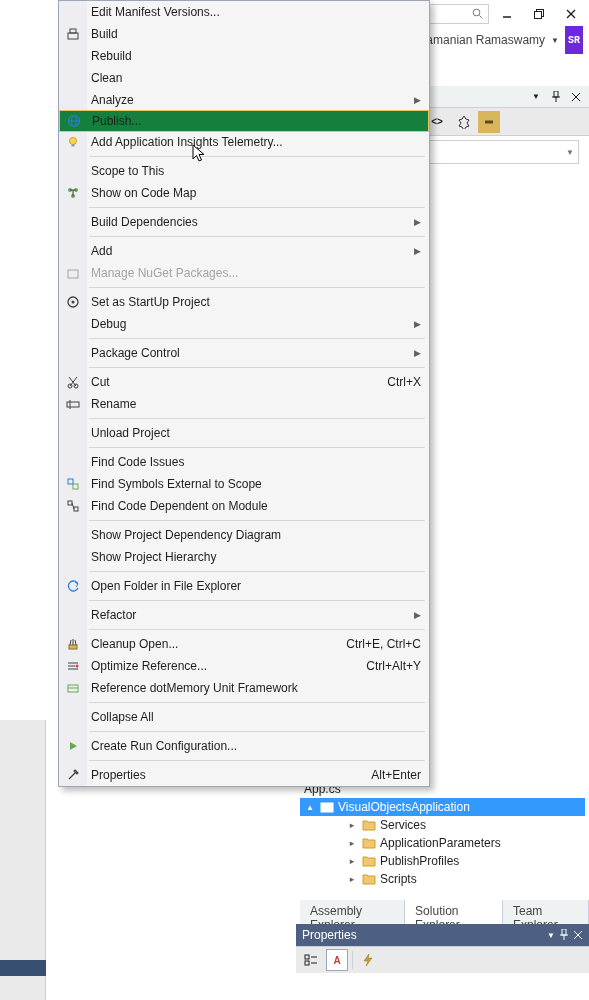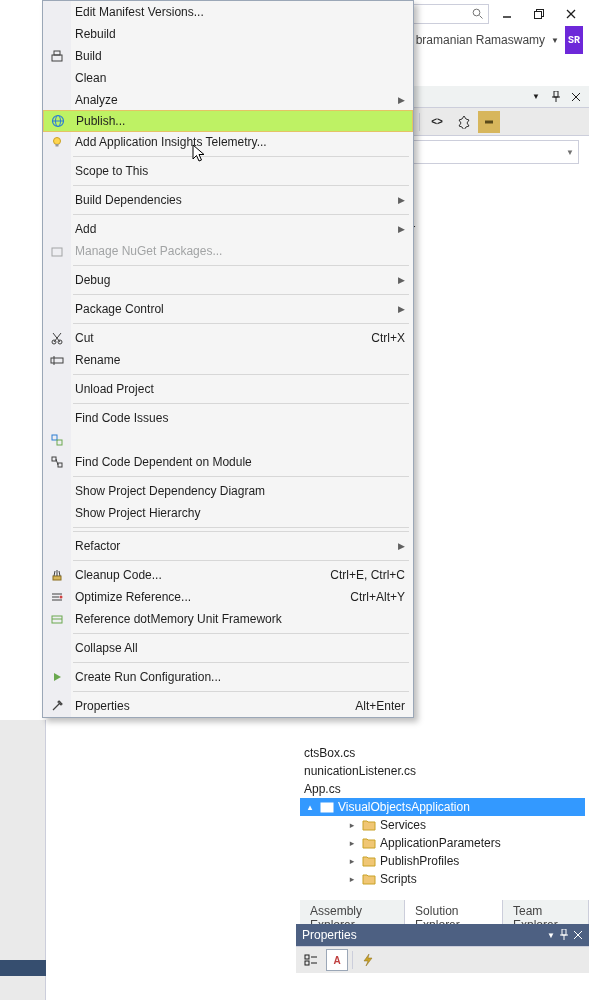--- a/index.html
+++ b/index.html
@@ -40,26 +40,26 @@
   .panel-tab.active { background:#fff; }
 
   
   .props-head { position:absolute; left:296px; right:0; top:924px; height:22px; background:#4d6082; color:#fff; display:flex; align-items:center; padding:0 6px; gap:4px; }
   .props-head .spacer { flex:1; }
   .props-body { position:absolute; left:296px; right:0; top:946px; height:54px; background:#fff; border-top:1px solid #cccedb; }
   .props-toolbar { height:26px; background:#eaeaea; display:flex; align-items:center; padding:0 4px; gap:4px; }
   .props-toolbar .tbtn { width:22px; height:22px; display:flex; align-items:center; justify-content:center; }
 
   
-  .ctx { position:absolute; left:42px; top:0; width:372px; background:#f5f5f5; border:1px solid #9ba7b7; box-shadow:4px 4px 6px rgba(0,0,0,.25); }
+  .ctx { position:absolute; left:58px; top:0; width:372px; background:#f5f5f5; border:1px solid #9ba7b7; box-shadow:4px 4px 6px rgba(0,0,0,.25); }
   .ctx .iconcol { position:absolute; left:0; top:0; bottom:0; width:28px; background:#eeeef2; }
   .ctx .items { position:relative; }
   .ctx .item { height:22px; display:flex; align-items:center; padding-left:32px; padding-right:8px; color:#1e1e1e; position:relative; }
   .ctx .item.disabled { color:#a2a4a5; }
-  .ctx .item.hover { background:#bef264; border:1px solid #e5c365; height:22px; margin:-1px 0; }
+  .ctx .item.hover { background:#15803d; border:1px solid #e5c365; height:22px; margin:-1px 0; }
   .ctx .item .sc { margin-left:auto; color:#1e1e1e; padding-left:20px; }
   .ctx .item .sub { position:absolute; right:8px; font-size:9px; color:#606060; }
   .ctx .sep { height:1px; margin:3px 4px 3px 30px; background:#d7d7d7; }
   .ctx .icn { position:absolute; left:5px; width:18px; height:18px; display:flex; align-items:center; justify-content:center; color:#414141; }
 
   
   .cursor { position:absolute; left:192px; top:144px; width:16px; height:16px; pointer-events:none; }
 
   
   .left-strip { position:absolute; left:0; top:720px; width:46px; bottom:0; background:#eaeaea; border-right:1px solid #cccedb; }
@@ -330,30 +330,30 @@
 <div class="left-strip"></div>
 <div class="left-dark"></div>
 
 <div class="ctx">
   <div class="iconcol"></div>
   <div class="items" id="ctx-items">
       <div class="item">
         <span>Edit Manifest Versions...</span>
       </div>
       <div class="item">
-        <span>Rebuild</span>
-      </div>
-      <div class="item">
         <span class="icn">
           <svg width="14" height="14">
             <rect x="2" y="6" width="10" height="6" fill="none" stroke="#414141"></rect>
             <rect x="4" y="2" width="6" height="4" fill="none" stroke="#414141"></rect>
           </svg>
         </span>
         <span>Build</span>
+      </div>
+      <div class="item">
+        <span>Rebuild</span>
       </div>
       <div class="item">
         <span>Clean</span>
       </div>
       <div class="item">
         <span>Analyze</span>
         <span class="sub">▶</span>
       </div>
       <div class="item hover">
         <span class="icn">
@@ -371,39 +371,60 @@
             <circle cx="7" cy="6" r="3.5" fill="#ffd54f" stroke="#c9a227"></circle>
             <rect x="5.5" y="9" width="3" height="2.5" fill="#999"></rect>
           </svg>
         </span>
         <span>Add Application Insights Telemetry...</span>
       </div>
       <div class="sep"></div>
       <div class="item">
         <span>Scope to This</span>
       </div>
+      <div class="item">
+        <span class="icn">
+          <svg width="14" height="14">
+            <circle cx="4" cy="4" r="2" fill="#6aa84f"></circle>
+            <circle cx="10" cy="4" r="2" fill="#6aa84f"></circle>
+            <circle cx="7" cy="10" r="2" fill="#6aa84f"></circle>
+            <line x1="4" y1="4" x2="10" y2="4" stroke="#414141"></line>
+            <line x1="7" y1="4" x2="7" y2="10" stroke="#414141"></line>
+          </svg>
+        </span>
+        <span>Show on Code Map</span>
+      </div>
       <div class="sep"></div>
       <div class="item">
         <span>Build Dependencies</span>
         <span class="sub">▶</span>
       </div>
       <div class="sep"></div>
       <div class="item">
         <span>Add</span>
         <span class="sub">▶</span>
       </div>
       <div class="item disabled">
         <span class="icn">
           <svg width="14" height="14">
             <rect x="2" y="4" width="10" height="8" fill="none" stroke="#a2a4a5"></rect>
           </svg>
         </span>
         <span>Manage NuGet Packages...</span>
       </div>
       <div class="sep"></div>
+      <div class="item">
+        <span class="icn">
+          <svg width="14" height="14">
+            <circle cx="7" cy="7" r="5" fill="none" stroke="#414141" stroke-width="1.3"></circle>
+            <circle cx="7" cy="7" r="1.5" fill="#414141"></circle>
+          </svg>
+        </span>
+        <span>Set as StartUp Project</span>
+      </div>
       <div class="item">
         <span>Debug</span>
         <span class="sub">▶</span>
       </div>
       <div class="sep"></div>
       <div class="item">
         <span>Package Control</span>
         <span class="sub">▶</span>
       </div>
       <div class="sep"></div>
@@ -436,55 +457,65 @@
       <div class="item">
         <span>Find Code Issues</span>
       </div>
       <div class="item">
         <span class="icn">
           <svg width="14" height="14">
             <rect x="2" y="2" width="5" height="5" fill="none" stroke="#2d7dd2"></rect>
             <rect x="7" y="7" width="5" height="5" fill="none" stroke="#6aa84f"></rect>
           </svg>
         </span>
+        <span>Find Symbols External to Scope</span>
       </div>
       <div class="item">
         <span class="icn">
           <svg width="14" height="14">
             <rect x="2" y="2" width="4" height="4" fill="none" stroke="#414141"></rect>
             <rect x="8" y="8" width="4" height="4" fill="none" stroke="#414141"></rect>
             <line x1="6" y1="4" x2="8" y2="10" stroke="#414141"></line>
           </svg>
         </span>
         <span>Find Code Dependent on Module</span>
       </div>
       <div class="sep"></div>
       <div class="item">
         <span>Show Project Dependency Diagram</span>
       </div>
       <div class="item">
         <span>Show Project Hierarchy</span>
       </div>
       <div class="sep"></div>
+      <div class="item">
+        <span class="icn">
+          <svg width="14" height="14">
+            <path d="M12 5a5 5 0 1 0 0 4" fill="none" stroke="#2d7dd2" stroke-width="1.3"></path>
+            <polyline points="9,3 12,5 10,8" fill="none" stroke="#2d7dd2"></polyline>
+          </svg>
+        </span>
+        <span>Open Folder in File Explorer</span>
+      </div>
       <div class="sep"></div>
       <div class="item">
         <span>Refactor</span>
         <span class="sub">▶</span>
       </div>
       <div class="sep"></div>
       <div class="item">
         <span class="icn">
           <svg width="14" height="14">
             <rect x="3" y="8" width="8" height="4" fill="#d7b65c" stroke="#8a6d1c"></rect>
             <line x1="4" y1="8" x2="5" y2="3" stroke="#414141"></line>
             <line x1="7" y1="8" x2="7" y2="2" stroke="#414141"></line>
             <line x1="10" y1="8" x2="9" y2="3" stroke="#414141"></line>
           </svg>
         </span>
-        <span>Cleanup Code...</span>
+        <span>Cleanup Open...</span>
         <span class="sc">Ctrl+E, Ctrl+C</span>
       </div>
       <div class="item">
         <span class="icn">
           <svg width="14" height="14">
             <line x1="2" y1="4" x2="12" y2="4" stroke="#414141"></line>
             <line x1="2" y1="7" x2="9" y2="7" stroke="#414141"></line>
             <line x1="2" y1="10" x2="12" y2="10" stroke="#414141"></line>
             <circle cx="11" cy="7" r="1.5" fill="#d04040"></circle>
           </svg>

